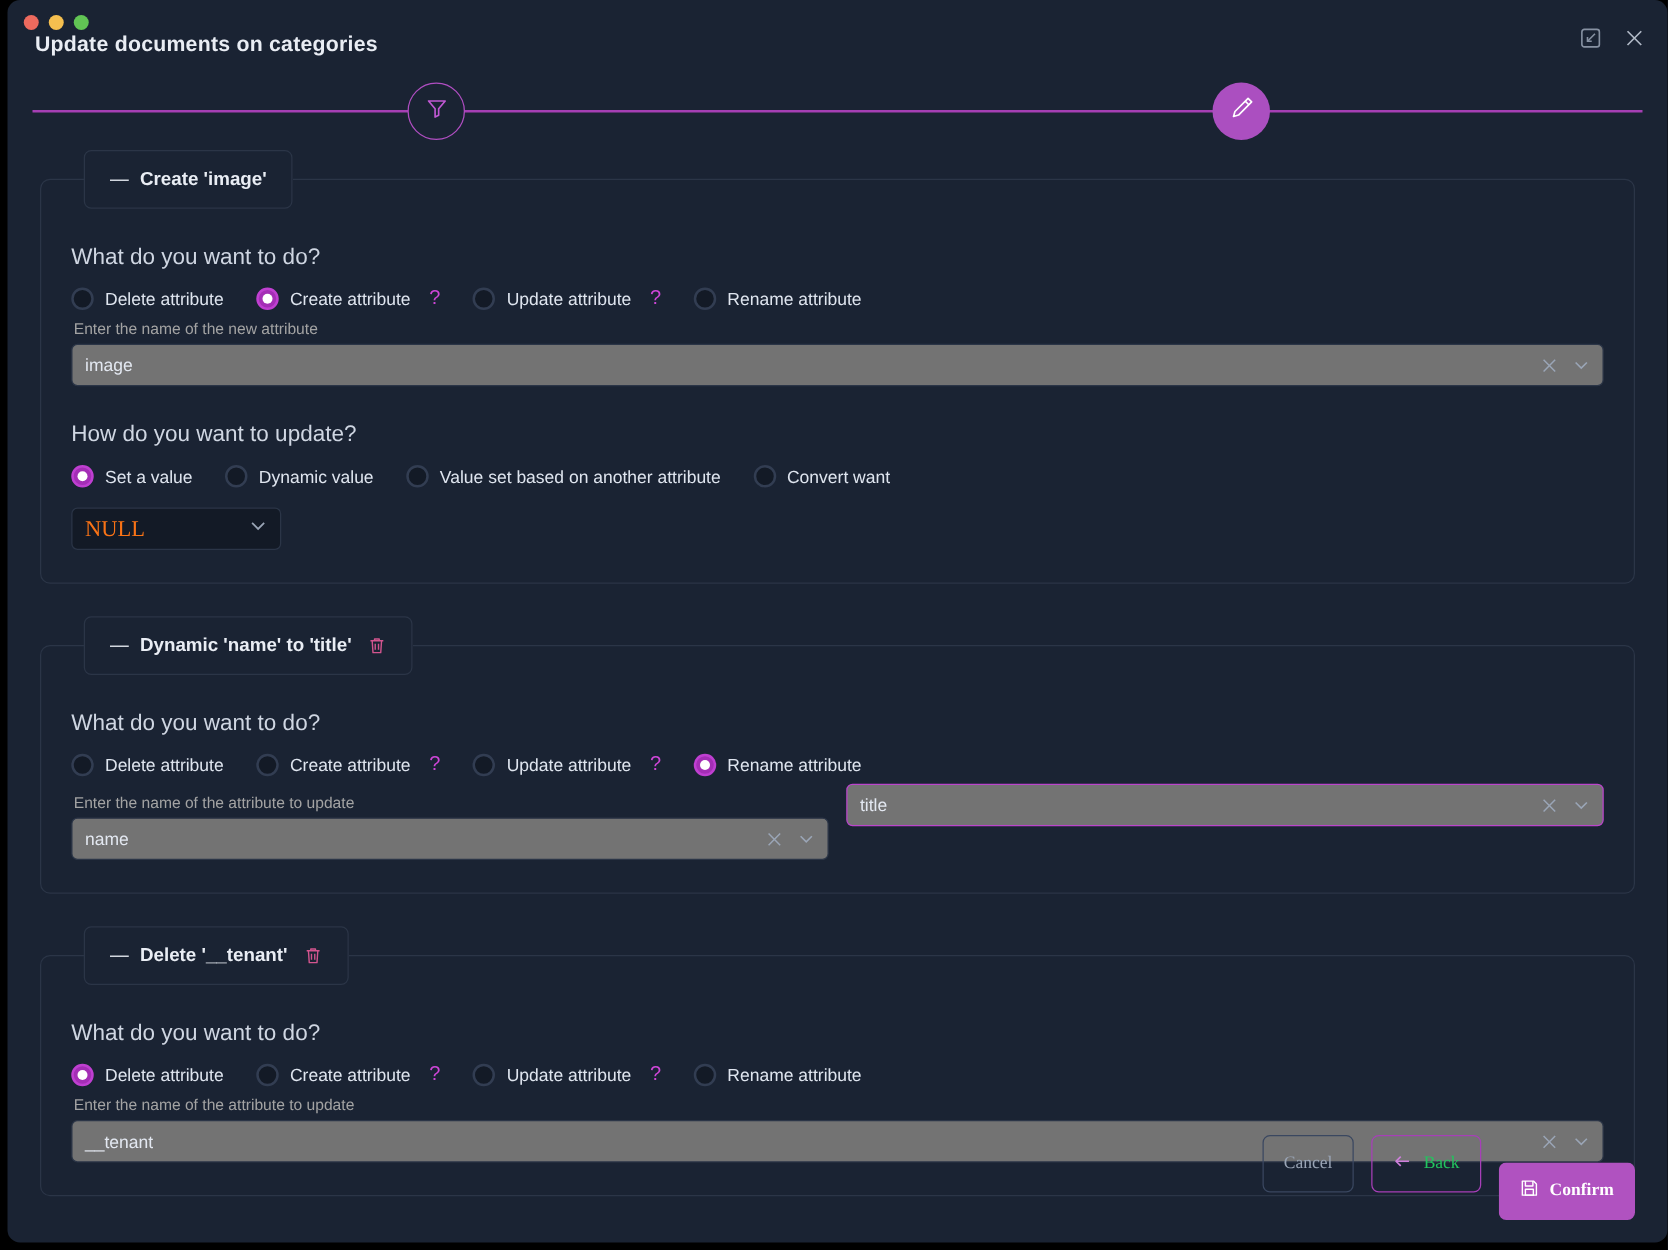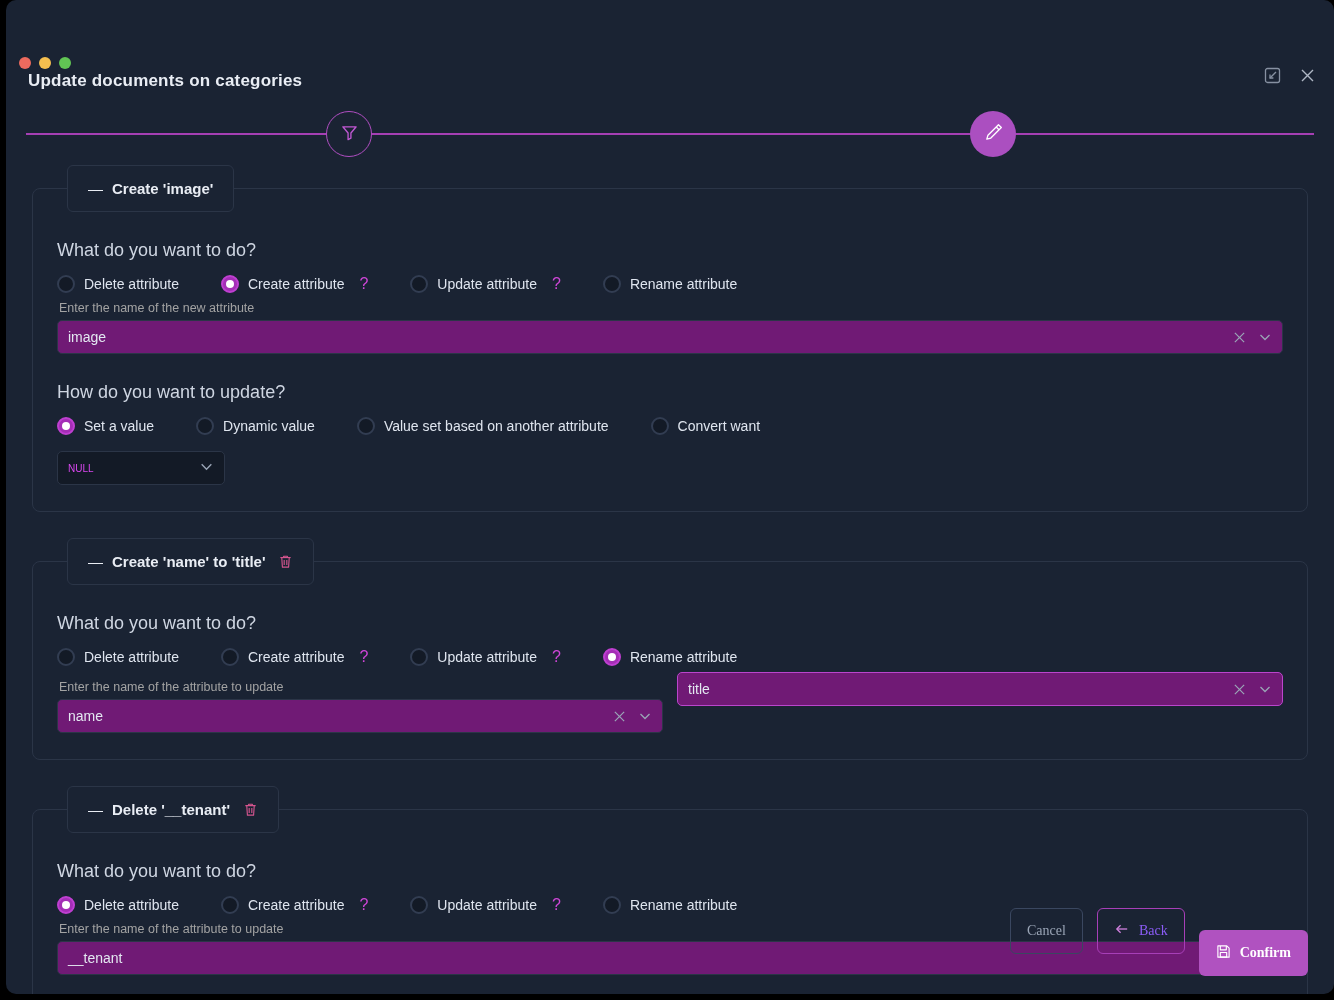--- a/index.html
+++ b/index.html
@@ -16,21 +16,20 @@
     background: #1a2333;
     border-radius: 10px;
     overflow: hidden;
   }
 
   
   .titlebar {
     position: relative;
     height: 58px;
     padding: 0 18px;
-    margin-top: 45px;
   }
   .traffic {
     position: absolute; left: 13px; top: 12px;
     display: flex; gap: 8px;
   }
   .dot { width: 12px; height: 12px; border-radius: 50%; }
   .dot.red { background: #ed6a5e; }
   .dot.yellow { background: #f5bf4f; }
   .dot.green { background: #61c554; }
 
@@ -99,21 +98,21 @@
     display: inline-flex; cursor: pointer; margin-left: 4px;
   }
 
   .q-label {
     font-size: 18px;
     color: #cfd6e2;
     margin: 14px 0 14px 0;
   }
   .radio-row {
     display: flex; align-items: center;
-    gap: 16px;
+    gap: 0px;
     flex-wrap: wrap;
     margin-bottom: 6px;
   }
   .radio {
     display: flex; align-items: center;
     gap: 9px;
     cursor: pointer;
     margin-right: 26px;
   }
   .radio .circle {
@@ -141,21 +140,21 @@
   }
 
   .field-label {
     font-size: 12.5px;
     color: #a3a3a3;
     margin: 8px 0 5px 2px;
   }
   .combo {
     position: relative;
     height: 34px;
-    background: #701a75;
+    background: #737373;
     border: 1px solid #2b3547;
     border-radius: 5px;
     display: flex; align-items: center;
     padding: 0 10px;
     cursor: text;
   }
   .combo.focused { border-color: #bb45cc; }
   .combo .val {
     font-size: 14px; color: #e3e8f1;
     flex: 1;
@@ -168,21 +167,21 @@
   .select {
     width: 168px; height: 34px;
     background: #131a26;
     border: 1px solid #2b3547;
     border-radius: 5px;
     display: flex; align-items: center; justify-content: space-between;
     padding: 0 10px;
     cursor: pointer;
     margin-top: 16px;
   }
-  .select .sval { font-size: 10px; color: #d946ef; }
+  .select .sval { font-size: 18px; color: #f97316; font-family: Liberation Serif, serif; }
 
   .two-col {
     display: flex; gap: 14px;
   }
   .two-col > div { flex: 1; }
 
   
   .footer {
     position: absolute;
     right: 26px; bottom: 18px;
@@ -198,21 +197,21 @@
     border: 1px solid transparent;
     font-family: Liberation Serif, serif;
   }
   .btn.ghost {
     border-color: #3a4760;
     color: #9aa5b6;
     background: transparent;
   }
   .btn.outline-p {
     border-color: #a73fb8;
-    color: #8b5cf6;
+    color: #22c55e;
     background: transparent;
   }
   .btn.primary {
     background: #b052c0;
     color: #ffffff;
     font-weight: 600;
     margin-top: 44px;
   }
 </style>
 </head>
@@ -337,21 +336,21 @@
           <svg width="15" height="15" viewBox="0 0 14 14" fill="none" stroke="#9aa5b6" stroke-width="1.3">
               <path d="M2.5 5 L7 9.5 L11.5 5"></path>
             </svg>
         </span>
       </div>
     </fieldset>
 
     <fieldset class="card">
       <legend>
         <span class="dash">—</span>
-        <span>Create 'name' to 'title'</span>
+        <span>Dynamic 'name' to 'title'</span>
         <span class="trash-btn">
           <svg width="15" height="15" viewBox="0 0 16 16" fill="none" stroke="#d4558f" stroke-width="1.2" stroke-linejoin="round">
             <path d="M2.5 3.8 H13.5"></path>
             <path d="M6 3.8 V2.4 H10 V3.8"></path>
             <path d="M4 3.8 L4.7 14 H11.3 L12 3.8"></path>
             <path d="M6.6 6.3 V11.6 M9.4 6.3 V11.6"></path>
           </svg>
         </span>
       </legend>
 

